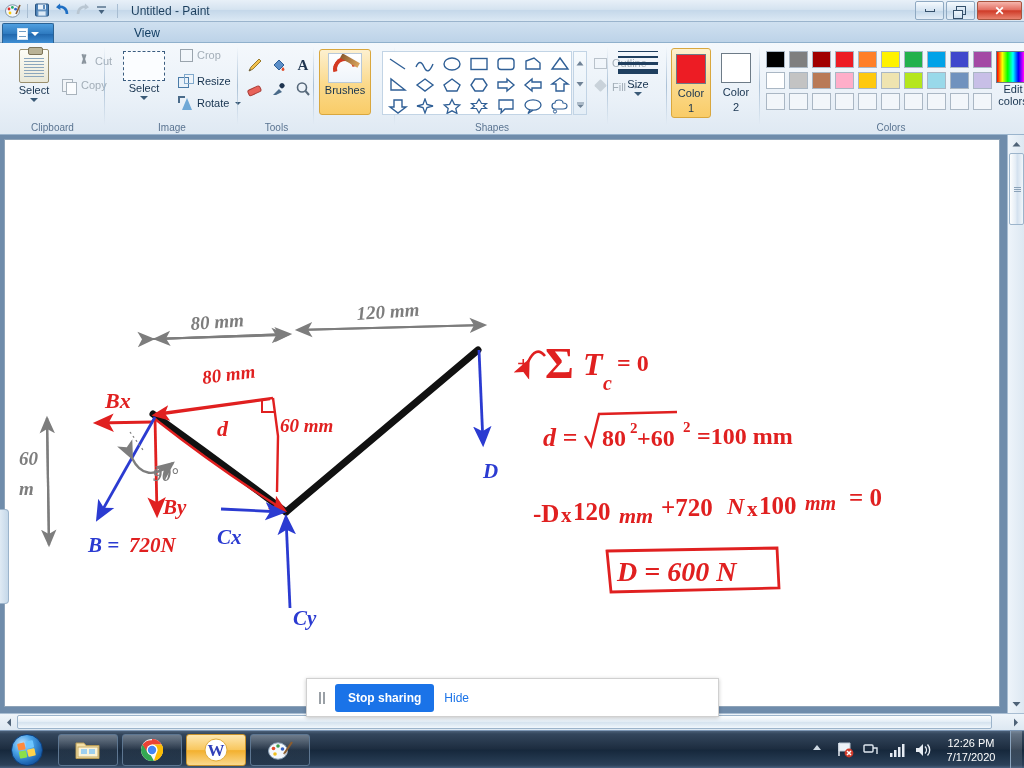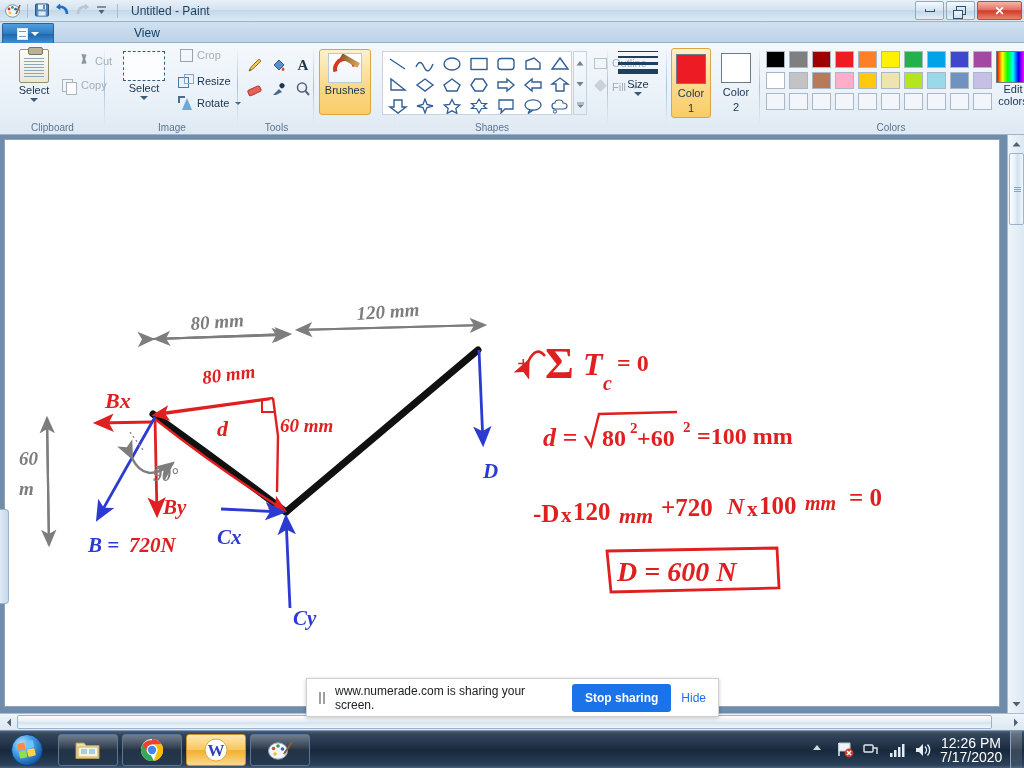--- a/index.html
+++ b/index.html
@@ -252,21 +252,21 @@
   .tbtn2{
     width:60px; height:32px; margin-left:4px; border-radius:3px;
     border:1px solid #5d7691; background:linear-gradient(to bottom,rgba(255,255,255,.30),rgba(255,255,255,.06) 48%,rgba(0,0,0,.12));
     display:flex; align-items:center; justify-content:center;
   }
   .tbtn2.active{
     background:linear-gradient(to bottom,#fde7b0,#f8c65c 50%,#f3b02e 52%,#fad98e);
     border-color:#c8922c;
   }
   .tray{ position:absolute; right:0; top:0; height:38px; display:flex; align-items:center; gap:8px; padding-right:2px;}
-  .trayclock{ color:#fff; font-size:14px; text-align:center; line-height:14px; width:62px;}
+  .trayclock{ color:#fff; font-size:11px; text-align:center; line-height:14px; width:62px;}
   .showdesk{ width:12px;height:38px;background:linear-gradient(to bottom,rgba(255,255,255,.25),rgba(255,255,255,.05));border-left:1px solid #8aa3bd;}
   .tray-ico{ width:18px;height:18px;position:relative;}
 </style>
 </head>
 <body>
 
 <div id="app">
 
   <div class="titlebar">
     <div class="qat">
@@ -767,21 +767,20 @@
           <path d="M1 0.5 L5 4.5 L1 8.5 Z" fill="#4e6277"></path>
         </svg>
       </div>
   </div>
 
   <div class="sharebar">
     <span class="pausebars">
         <i></i>
         <i></i>
       </span>
-    <span class="sharetext">www.numerade.com is sharing your screen.</span>
     <button id="stop-sharing-button">Stop sharing</button>
     <span id="hide-button">Hide</span>
   </div>
 
   <div class="taskbar">
     <div id="start-button">
       <div class="orb">
         <svg width="20" height="20" viewBox="0 0 20 20">
           <g transform="rotate(-12 10 10)">
             <rect x="1.5" y="2" width="7.4" height="7" fill="#ff8a3d" rx="1"></rect>

